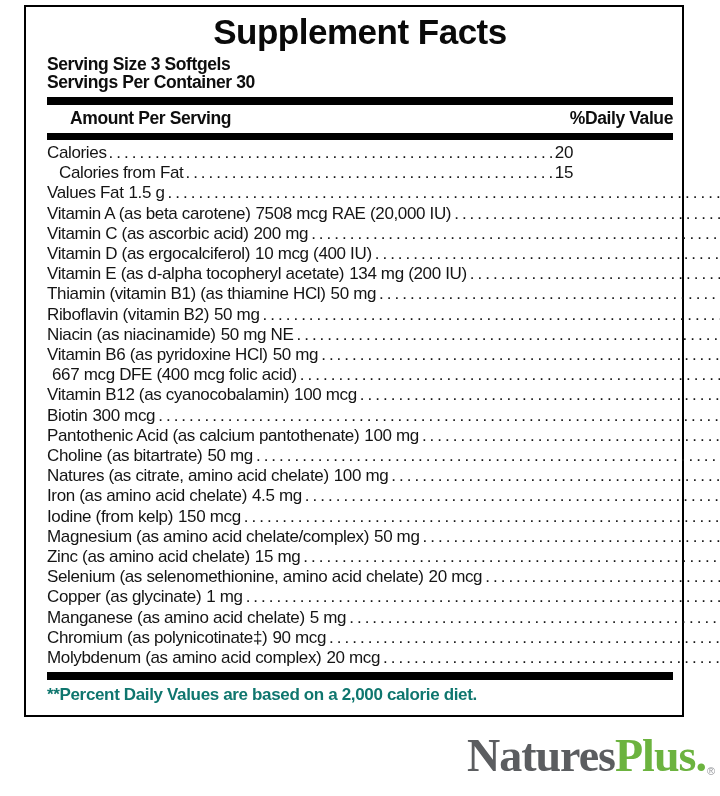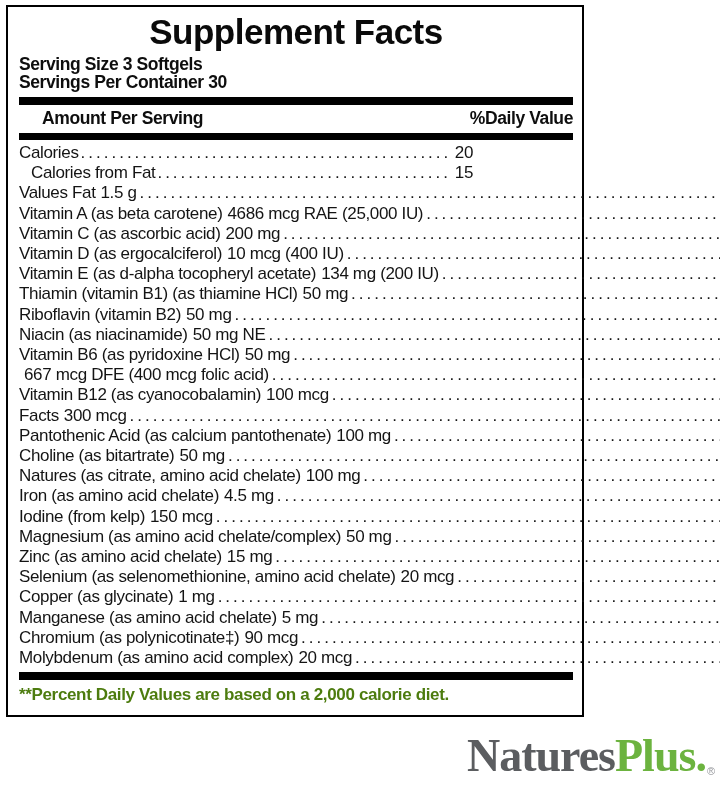--- a/index.html
+++ b/index.html
@@ -3,24 +3,24 @@
 <meta charset="utf-8">
 <style>
   * { box-sizing: border-box; margin: 0; padding: 0; }
   html, body { background: #ffffff; }
   body {
     width: 720px; height: 796px; position: relative;
     font-family: "Liberation Sans", sans-serif;
     color: #141414;
   }
   .facts-box {
-    position: absolute; left: 6px; top: 5px; width: 578px;
+    position: absolute; left: 24px; top: 5px; width: 660px;
     border: 2.5px solid #000;
     background: #fff;
-    padding: 4px 9px 10px 11px;
+    padding: 4px 9px 10px 21px;
   }
   .title {
     font-size: 35px; font-weight: bold; text-align: center;
     letter-spacing: -0.5px; color: #0a0a0a;
     line-height: 40px; margin: 1px 0 3px;
   }
   .serving-line {
     font-size: 17.5px; font-weight: bold; line-height: 18px;
     letter-spacing: -0.4px; color: #0e0e0e;
   }
@@ -45,21 +45,21 @@
     content: "........................................................................................................................";
     letter-spacing: 3px;
   }
   .dots.fill { flex: 1 1 0; min-width: 0; margin: 0 3px 0 2px; }
   .amt { flex: 0 0 auto; text-align: right; }
   .tail { flex: 0 0 78px; display: flex; }
   .tail.empty { flex-basis: 100px; }
   .tail .dots { flex: 1 1 0; min-width: 0; margin: 0 3px; }
   .footnote {
     margin-top: 4px; font-size: 17px; font-weight: bold;
-    letter-spacing: -0.35px; color: #4d7c0f; line-height: 21px;
+    letter-spacing: -0.35px; color: #0f766e; line-height: 21px;
   }
   .brand {
     position: absolute; right: 5px; bottom: 2px;
     font-family: "Liberation Serif", serif; font-weight: bold;
     font-size: 46px; letter-spacing: -1px; line-height: 46px;
     white-space: nowrap;
   }
   .brand-gray  { color: var(--brand-gray, #5B5D60); }
   .brand-green { color: var(--brand-green, #6CB33F); }
   .brand-reg {
@@ -98,21 +98,21 @@
         <span class="nname">Values Fat</span>
         <span class="dots fill"></span>
         <span class="amt">1.5 g</span>
         <span class="tail">
           <span class="dots"></span>
         </span>
       </div>
       <div class="row">
         <span class="nname">Vitamin A (as beta carotene)</span>
         <span class="dots fill"></span>
-        <span class="amt">4686 mcg RAE (25,000 IU)</span>
+        <span class="amt">7508 mcg RAE (20,000 IU)</span>
         <span class="tail">
           <span class="dots"></span>
         </span>
       </div>
       <div class="row">
         <span class="nname">Vitamin C (as ascorbic acid)</span>
         <span class="dots fill"></span>
         <span class="amt">200 mg</span>
         <span class="tail">
           <span class="dots"></span>
@@ -175,21 +175,21 @@
       </div>
       <div class="row">
         <span class="nname">Vitamin B12 (as cyanocobalamin)</span>
         <span class="dots fill"></span>
         <span class="amt">100 mcg</span>
         <span class="tail">
           <span class="dots"></span>
         </span>
       </div>
       <div class="row">
-        <span class="nname">Facts</span>
+        <span class="nname">Biotin</span>
         <span class="dots fill"></span>
         <span class="amt">300 mcg</span>
         <span class="tail">
           <span class="dots"></span>
         </span>
       </div>
       <div class="row">
         <span class="nname">Pantothenic Acid (as calcium pantothenate)</span>
         <span class="dots fill"></span>
         <span class="amt">100 mg</span>

